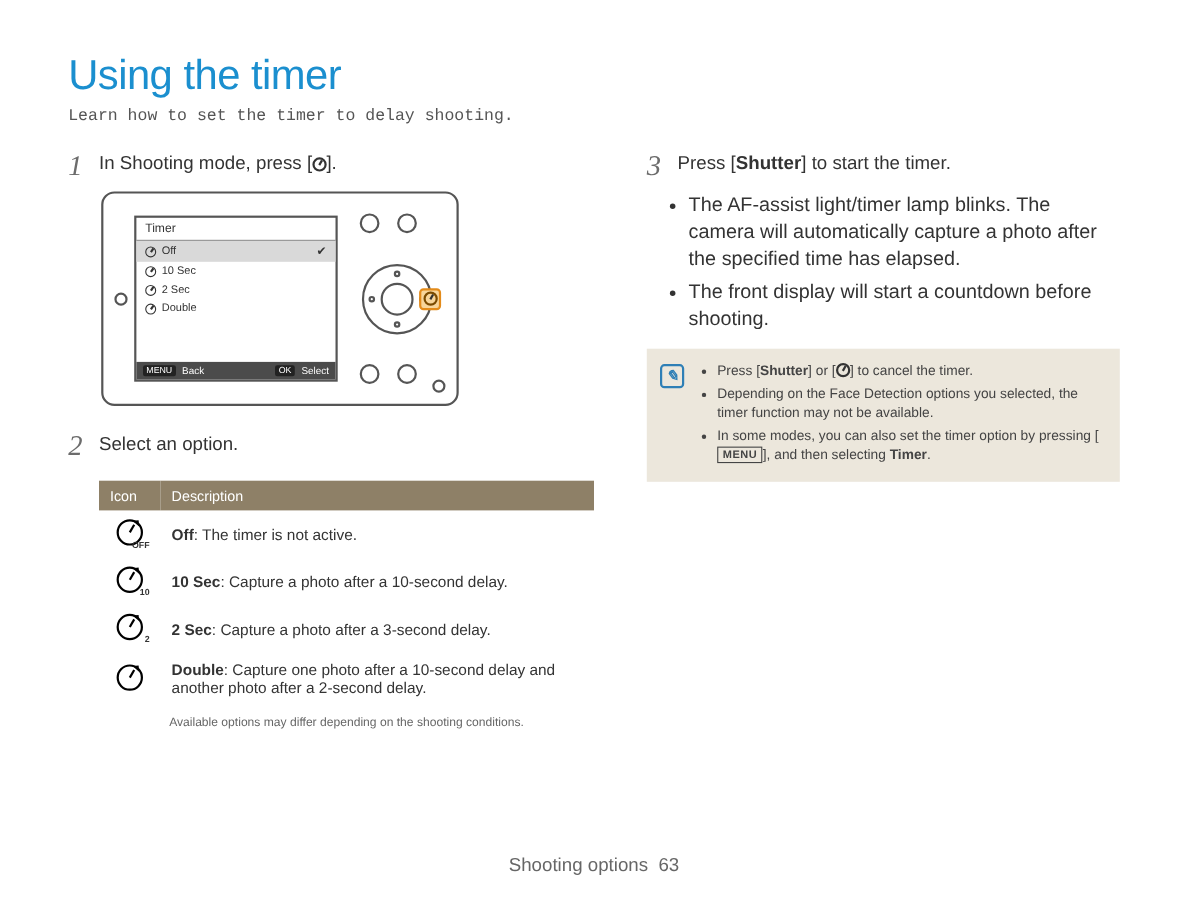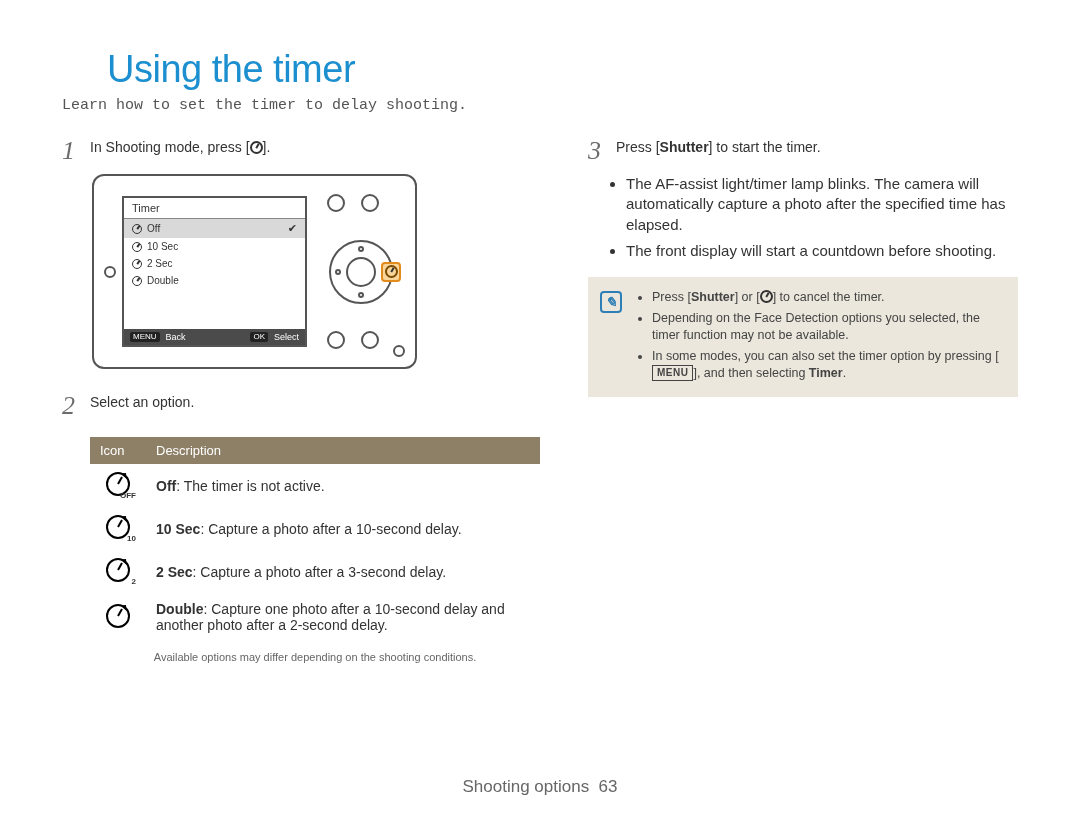--- a/index.html
+++ b/index.html
@@ -1,25 +1,25 @@
 <!DOCTYPE html>
 <html><head>
 <meta charset="utf-8">
 <style>
   * { box-sizing: border-box; margin: 0; padding: 0; }
   html, body { width: 1080px; height: 815px; background: #fff; font-family: Arial, Helvetica, sans-serif; color: #333; }
   .page { padding: 48px 62px 0 62px; position: relative; height: 100%; }
-  .title { font-size: 38px; font-weight: 400; color: #1b8fcf; letter-spacing: -0.5px; margin-bottom: 6px; margin-left: 45px; }
+  .title { font-size: 38px; font-weight: 400; color: #1b8fcf; letter-spacing: -0.5px; margin-bottom: 6px; }
   .subtitle { font-size: 15px; color: #555; margin-bottom: 24px; font-family: Liberation Mono, monospace; }
   .cols { display: flex; gap: 48px; }
   .col { flex: 1; }
 
   .step { display: flex; align-items: flex-start; gap: 10px; margin-bottom: 10px; }
   .stepnum { font-family: Georgia, 'Times New Roman', serif; font-style: italic; font-size: 26px; color: #6c6c6c; line-height: 1; min-width: 18px; }
-  .steptext { font-size: 14px; color: #333; line-height: 1.3; }
+  .steptext { font-size: 17px; color: #333; line-height: 1.3; }
   .steptext b { font-weight: 700; }
 
   
   .camera-wrap { margin: 6px 0 24px 30px; }
   .camera { width: 325px; height: 195px; border: 2px solid #555; border-radius: 12px; position: relative; background: #fff; }
   .camera:before { content:""; position:absolute; left:10px; top:50%; width:8px; height:8px; border:2px solid #555; border-radius:50%; transform:translateY(-50%); }
   .camera:after { content:""; position:absolute; right:10px; bottom:10px; width:8px; height:8px; border:2px solid #555; border-radius:50%; }
   .screen { position:absolute; left:28px; top:20px; right:108px; bottom:20px; border:2px solid #555; background:#fff; }
   .dpad { position:absolute; right:22px; top:50%; transform:translateY(-50%); width:64px; height:64px; border:2px solid #555; border-radius:50%; display:flex; align-items:center; justify-content:center; }
   .dpad:before { content:""; width:26px; height:26px; border:2px solid #555; border-radius:50%; display:block; }
@@ -51,21 +51,21 @@
   .opt-table td { padding:8px 10px; font-size:14px; vertical-align: middle; color:#333; }
   .opt-table td.iconcell { text-align:center; width:56px; }
   .bigicon { display:inline-block; width:24px; height:24px; border:2.5px solid #000; border-radius:50%; position:relative; }
   .bigicon:before{ content:""; position:absolute; left:50%; top:50%; width:2px; height:8px; background:#000; transform-origin:bottom; transform:translate(-50%,-100%) rotate(30deg);}
   .bigicon:after{ content:""; position:absolute; top:-5px; right:-2px; border:4px solid transparent; border-bottom-color:#000; transform:rotate(40deg);}
   .bigicon .sub { position:absolute; right:-8px; bottom:-6px; font-size:8px; font-weight:700; }
   .note-small { font-size:11px; color:#666; margin: 10px 0 0 28px; text-align: center; }
 
   
   ul.bullets { list-style: disc; padding-left: 38px; margin-top:4px; }
-  ul.bullets li { font-size:15px; color:#333; margin-bottom:6px; line-height:1.35; }
+  ul.bullets li { font-size:18px; color:#333; margin-bottom:6px; line-height:1.35; }
 
   .infobox { background:#ece7dc; margin-top:16px; padding:12px 14px 12px 48px; position:relative; font-size:12.5px; color:#444; }
   .infobox .info-icon { position:absolute; left:12px; top:14px; width:22px; height:22px; border:2px solid #2e7fb6; border-radius:4px; display:flex; align-items:center; justify-content:center; color:#2e7fb6; font-style:italic; font-family:Georgia,serif; font-weight:700; font-size:14px;}
   .infobox ul { list-style: disc; padding-left:16px; }
   .infobox ul li { margin-bottom:4px; line-height:1.35; }
   .menu-badge { display:inline-block; border:1px solid #444; padding:0 4px; font-size:10px; font-weight:700; letter-spacing:0.5px; vertical-align:middle; }
 
   .inline-timer-icon { display:inline-block; width:13px; height:13px; border:2px solid #333; border-radius:50%; position:relative; vertical-align:-2px; }
   .inline-timer-icon:after{ content:""; position:absolute; left:50%; top:50%; width:1.5px; height:5px; background:#333; transform-origin:bottom; transform:translate(-50%,-100%) rotate(30deg);}
 

